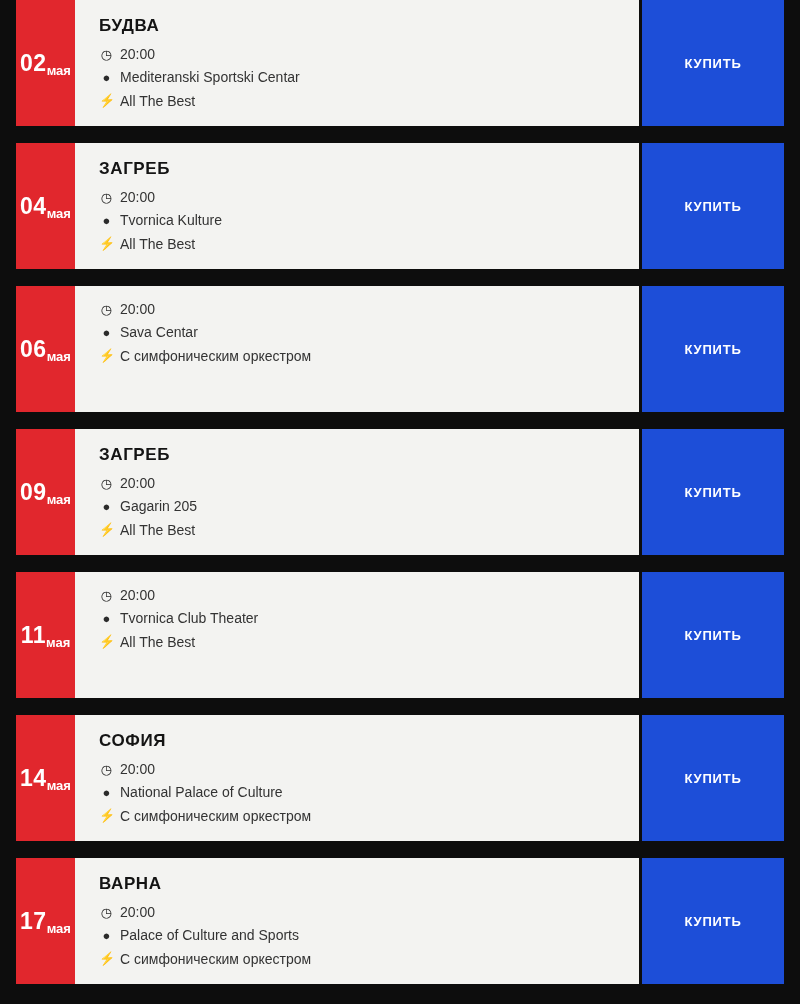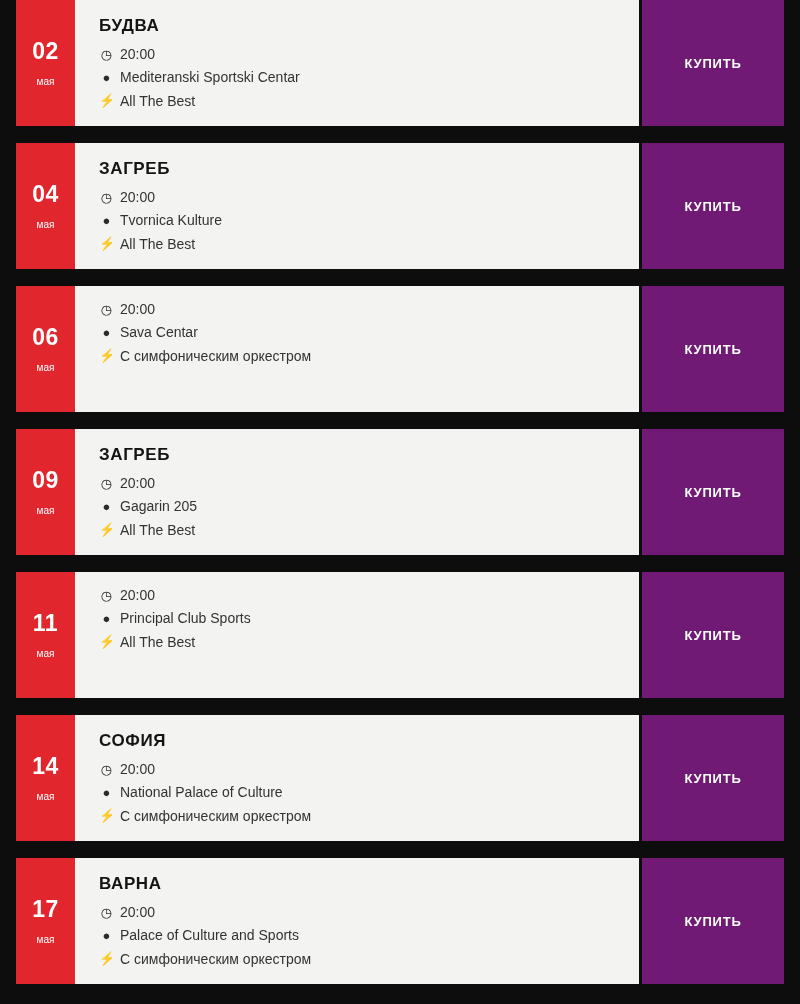--- a/index.html
+++ b/index.html
@@ -25,34 +25,34 @@
     height: 126px;
     margin: 0 16px;
     position: relative;
   }
   .date-box {
     width: 59px;
     flex: 0 0 59px;
     background: #e1272d;
     color: #ffffff;
     display: flex;
-    flex-direction: column;
+    flex-direction: row;
     align-items: center;
     justify-content: center;
     line-height: 1;
   }
   .date-day {
     font-size: 23px;
     font-weight: bold;
     letter-spacing: 0.5px;
   }
   .date-month {
-    font-size: 10px;
+    font-size: 13px;
     margin-top: 14px;
-    font-weight: normal;
+    font-weight: bold;
   }
   .info-box {
     flex: 1 1 auto;
     background: #f3f3f1;
     padding: 16px 9px 10px 24px;
     display: flex;
     flex-direction: column;
     justify-content: flex-start;
     box-sizing: border-box;
   }
@@ -76,21 +76,21 @@
     flex: 0 0 15px;
     text-align: center;
     font-size: 13px;
     color: #2b2b2b;
     margin-right: 6px;
     display: inline-block;
   }
   .buy-btn {
     width: 142px;
     flex: 0 0 142px;
-    background: #701a75;
+    background: #1d4ed8;
     color: #ffffff;
     display: flex;
     align-items: center;
     justify-content: center;
     font-size: 13px;
     font-weight: bold;
     letter-spacing: 0.8px;
     cursor: pointer;
     border: none;
     font-family: "Liberation Sans", sans-serif;
@@ -205,21 +205,21 @@
       <div class="date-day">11</div>
       <div class="date-month">мая</div>
     </div>
     <div class="info-box">
       <div class="detail">
         <span class="ico">◷</span>
         <span>20:00</span>
       </div>
       <div class="detail">
         <span class="ico">●</span>
-        <span>Principal Club Sports</span>
+        <span>Tvornica Club Theater</span>
       </div>
       <div class="detail">
         <span class="ico">⚡</span>
         <span>All The Best</span>
       </div>
     </div>
     <div class="gap-strip"></div>
     <button class="buy-btn">КУПИТЬ</button>
   </div>
 

